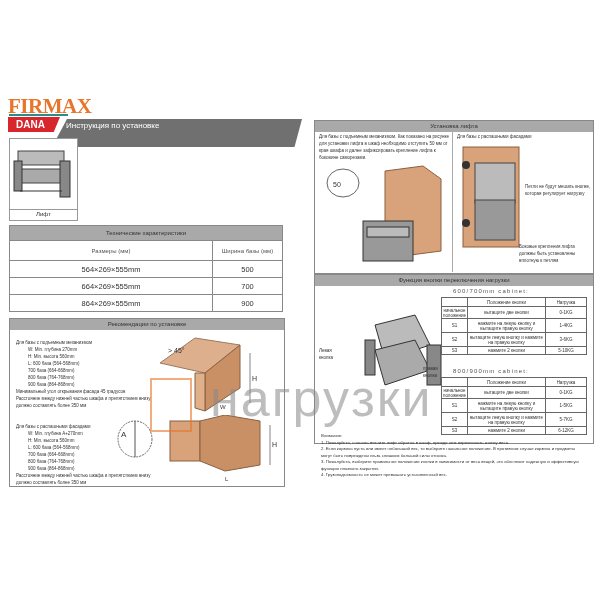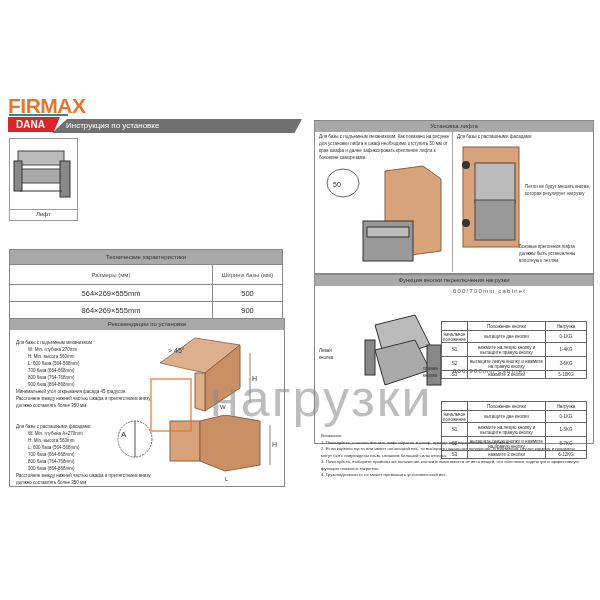--- a/index.html
+++ b/index.html
@@ -1,24 +1,24 @@
 <!DOCTYPE html>
 <html><head>
 <meta charset="utf-8">
 <style>
   html,body{margin:0;padding:0;background:#fff;}
   body{width:600px;height:600px;position:relative;overflow:hidden;font-family:"Liberation Sans",sans-serif;color:#333;}
   .abs{position:absolute;}
-  .logo{left:8px;top:94px;font-weight:bold;font-size:21px;color:#e8752a;letter-spacing:-0.5px;}
+  .logo{left:8px;top:94px;font-weight:bold;font-size:21px;color:#e8752a;letter-spacing:-0.5px;font-family:Liberation Serif, serif;}
   .logo-sub{left:9px;top:114px;width:59px;height:2px;background:#2a8c8c;}
   .band-red{left:8px;top:117px;width:44px;height:15px;background:#d7262c;color:#fff;font-weight:bold;font-size:10px;line-height:15px;padding-left:8px;clip-path:polygon(0 0,100% 0,88% 100%,0 100%);}
-  .band-grey{left:52px;top:119px;width:236px;height:14px;background:#707070;color:#fff;font-size:8px;line-height:14px;padding-left:14px;clip-path:polygon(6% 0,100% 0,97% 100%,0 100%);}
+  .band-grey{left:52px;top:119px;width:236px;height:28px;background:#707070;color:#fff;font-size:8px;line-height:14px;padding-left:14px;clip-path:polygon(6% 0,100% 0,97% 100%,0 100%);}
   .thumb{left:9px;top:138px;width:67px;height:70px;border:1px solid #999;background:#fff;}
   .thumb-cap{left:9px;top:208px;width:67px;height:12px;border:1px solid #999;border-top:none;font-size:6px;text-align:center;line-height:12px;}
-  table{border-collapse:collapse;margin-top:24px;}
+  table{border-collapse:collapse;}
   .spec{left:9px;top:225px;width:274px;font-size:7px;}
   .spec td,.spec th{border:1px solid #888;text-align:center;}
   .spec .hdr{background:#a9a9a9;color:#333;font-weight:normal;height:12px;font-size:6px;}
   .spec .col{height:20px;font-size:6px;color:#555;}
   .spec .row td{height:14px;font-size:7.5px;}
   .panel{border:1px solid #888;background:#fff;}
   .panel-title{background:#a9a9a9;height:11px;font-size:6px;text-align:center;line-height:11px;color:#333;}
   .rec{left:9px;top:318px;width:274px;height:167px;}
   .small{font-size:4.5px;line-height:7px;color:#333;}
   .lift{left:314px;top:120px;width:278px;height:152px;}
@@ -53,20 +53,24 @@
       <tr>
         <th colspan="2" class="hdr">Технические характеристики</th>
       </tr>
   <tr class="col">
     <td style="width:200px">Размеры (мм)</td>
     <td>Ширина базы (мм)</td>
   </tr>
   <tr class="row">
         <td>564×269×555mm</td>
         <td>500</td>
+      </tr>
+  <tr class="row">
+        <td>664×269×555mm</td>
+        <td>700</td>
       </tr>
   <tr class="row">
         <td>864×269×555mm</td>
         <td>900</td>
       </tr>
 </tbody>
   </table>
 
 <div class="abs panel rec">
   <div class="panel-title">Рекомендации по установке</div>

